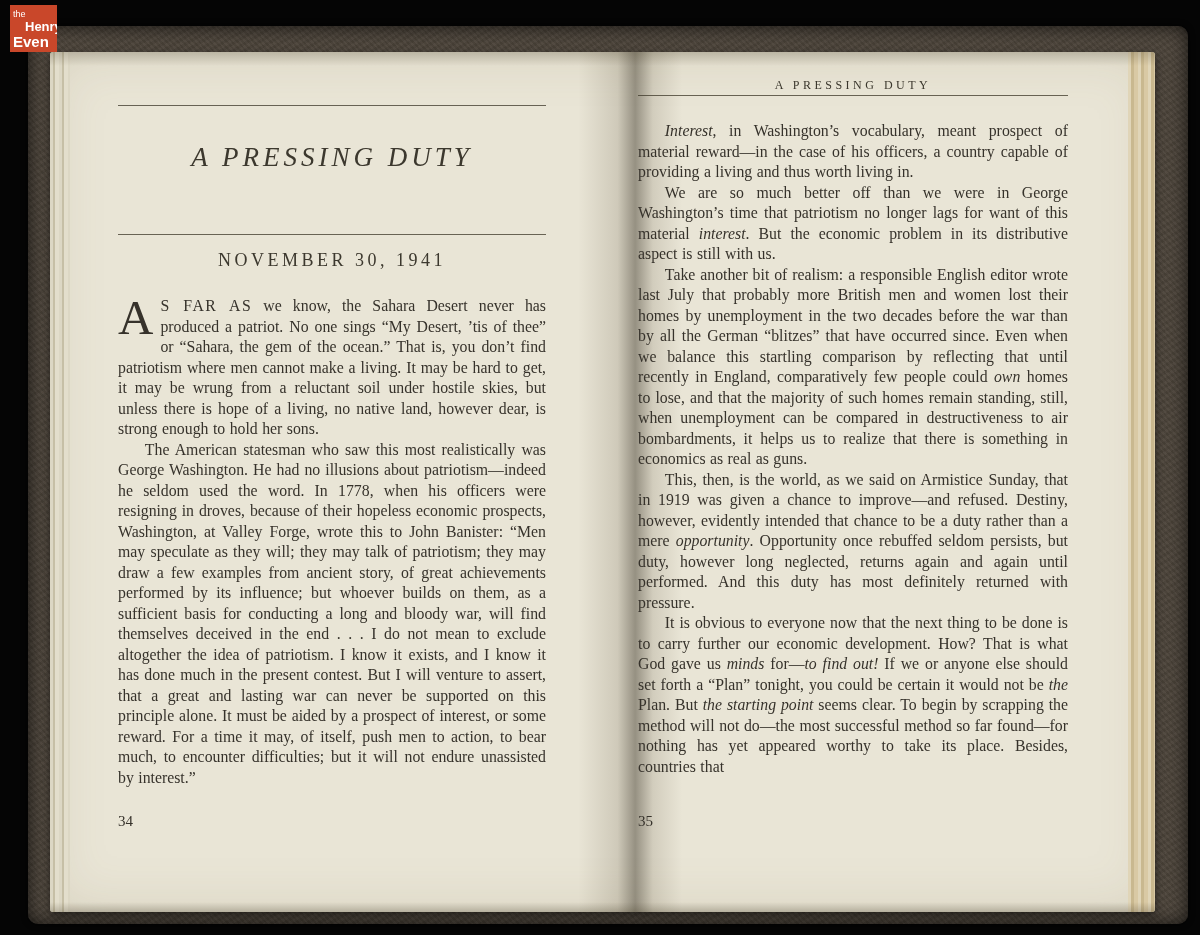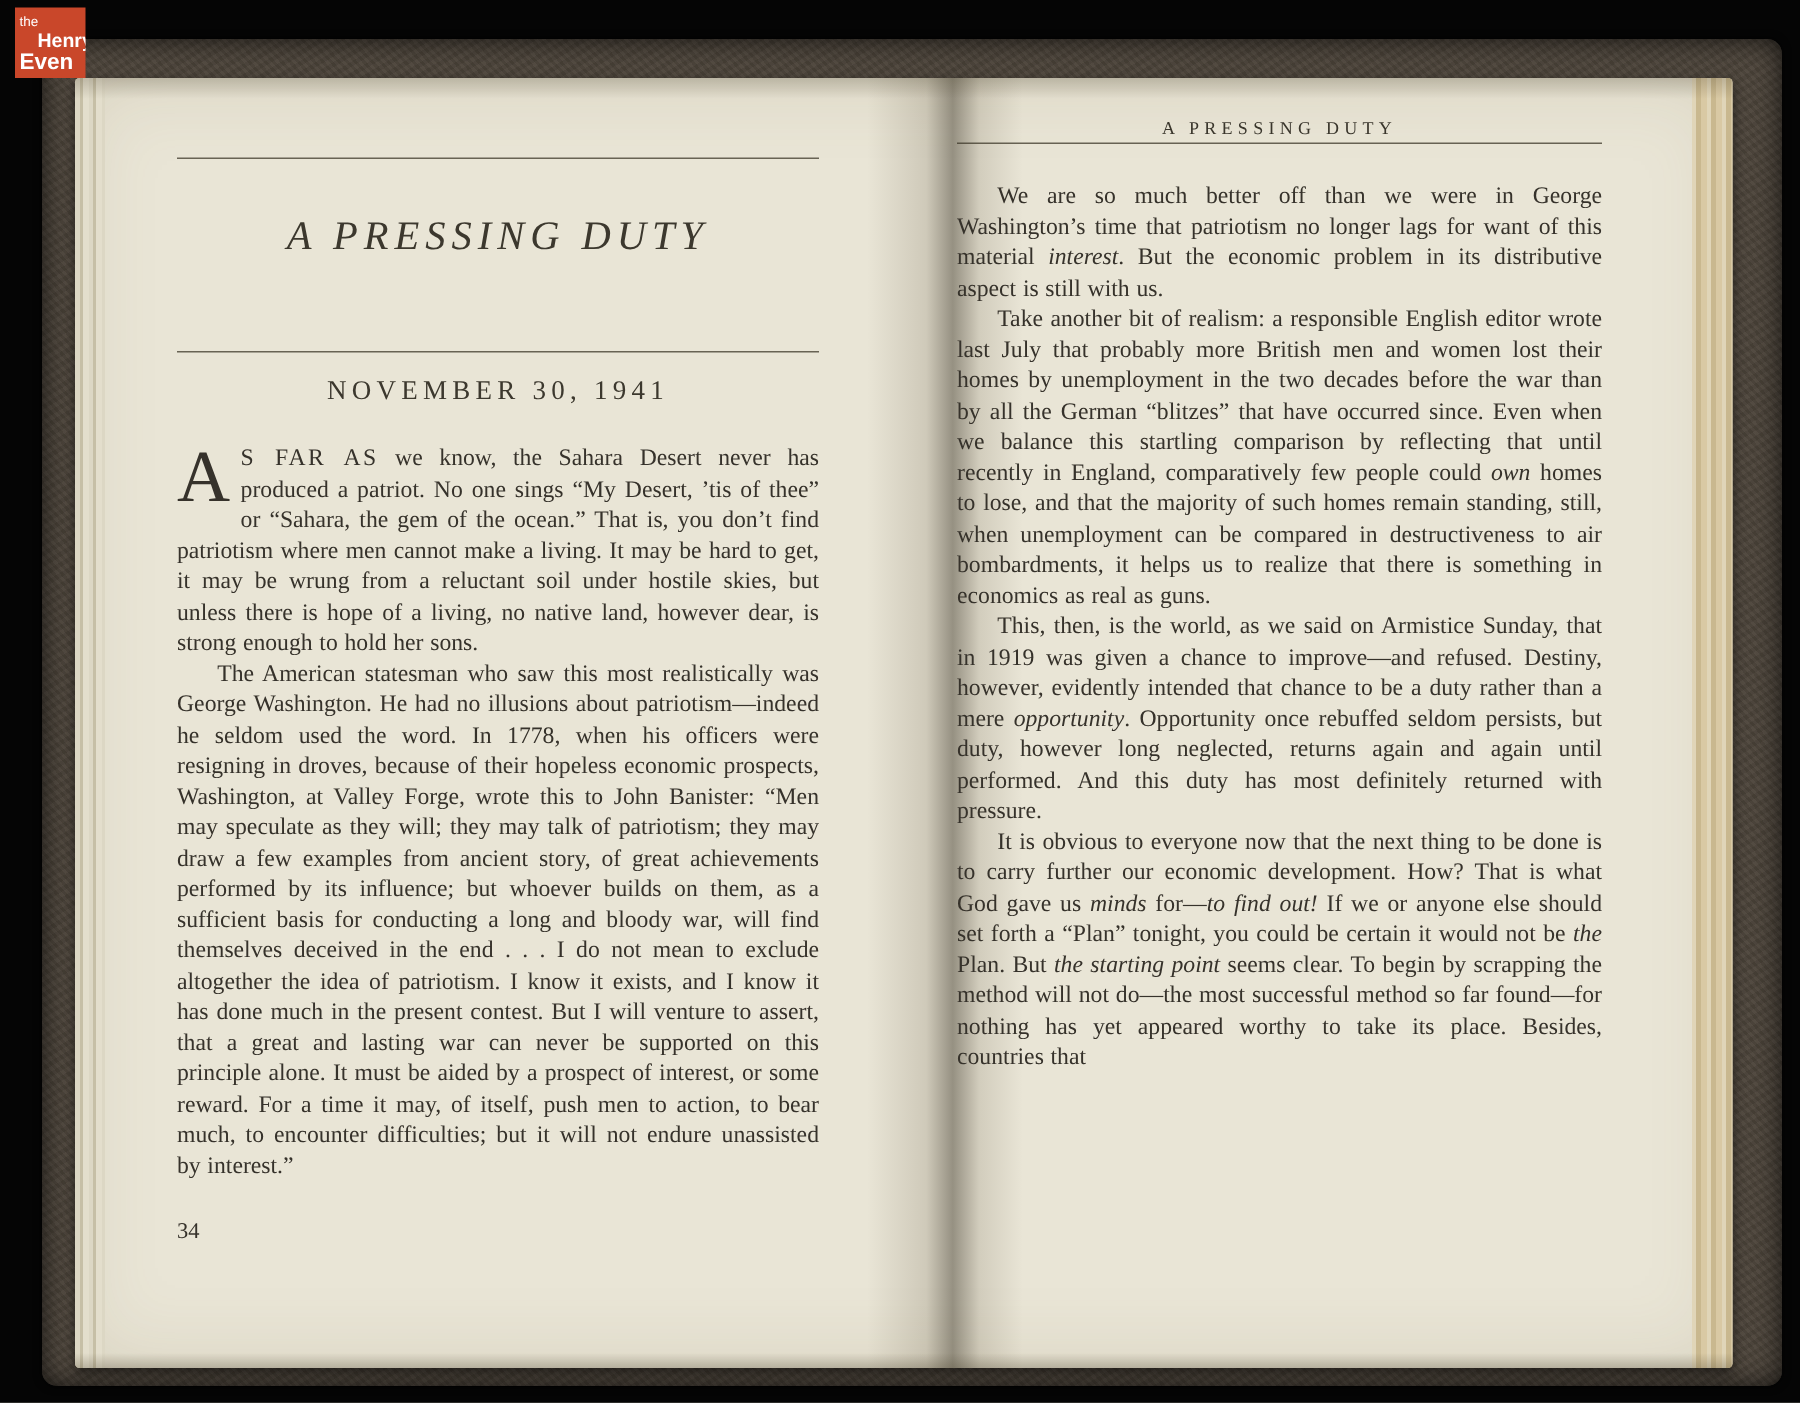--- a/index.html
+++ b/index.html
@@ -92,26 +92,28 @@
     </div>
 
     <div class="pagenum">34</div>
   </div>
 
   <div class="col col-right">
     <div class="running-head">A PRESSING DUTY</div>
     <hr class="rule">
 
     <div class="body-text">
+      <div class="para"><i>Interest</i><span>, in Washington’s vocabulary, meant prospect of material reward—in the case of his officers, a country capable of providing a living and thus worth living in.</span></div>
       <div class="para"><span>We are so much better off than we were in George Washington’s time that patriotism no longer lags for want of this material </span><i>interest</i><span>. But the economic problem in its distributive aspect is still with us.</span></div>
       <div class="para"><span>Take another bit of realism: a responsible English editor wrote last July that probably more British men and women lost their homes by unemployment in the two decades before the war than by all the German “blitzes” that have occurred since. Even when we balance this startling comparison by reflecting that until recently in England, comparatively few people could </span><i>own</i><span> homes to lose, and that the majority of such homes remain standing, still, when unemployment can be compared in destructiveness to air bombardments, it helps us to realize that there is something in economics as real as guns.</span></div>
       <div class="para"><span>This, then, is the world, as we said on Armistice Sunday, that in 1919 was given a chance to improve—and refused. Destiny, however, evidently intended that chance to be a duty rather than a mere </span><i>opportunity</i><span>. Opportunity once rebuffed seldom persists, but duty, however long neglected, returns again and again until performed. And this duty has most definitely returned with pressure.</span></div>
       <div class="para"><span>It is obvious to everyone now that the next thing to be done is to carry further our economic development. How? That is what God gave us </span><i>minds</i><span> for—</span><i>to find out!</i><span> If we or anyone else should set forth a “Plan” tonight, you could be certain it would not be </span><i>the</i><span> Plan. But </span><i>the starting point</i><span> seems clear. To begin by scrapping the method will not do—the most successful method so far found—for nothing has yet appeared worthy to take its place. Besides, countries that</span></div>
     </div>
 
+    <div class="pagenum">35</div>
   </div>
 
   <div class="logo">
     <div class="l1">the</div>
     <div class="l2">Henry</div>
     <div class="l3">Even</div>
   </div>
 
 </div>
 

